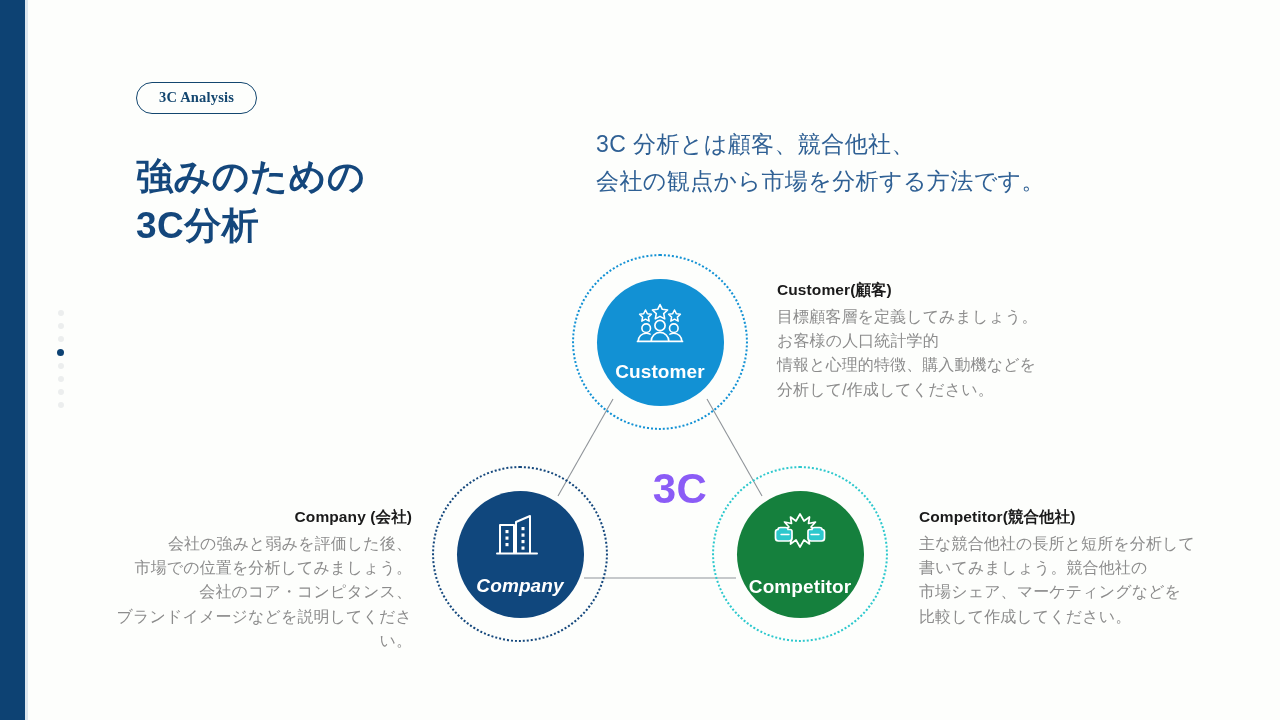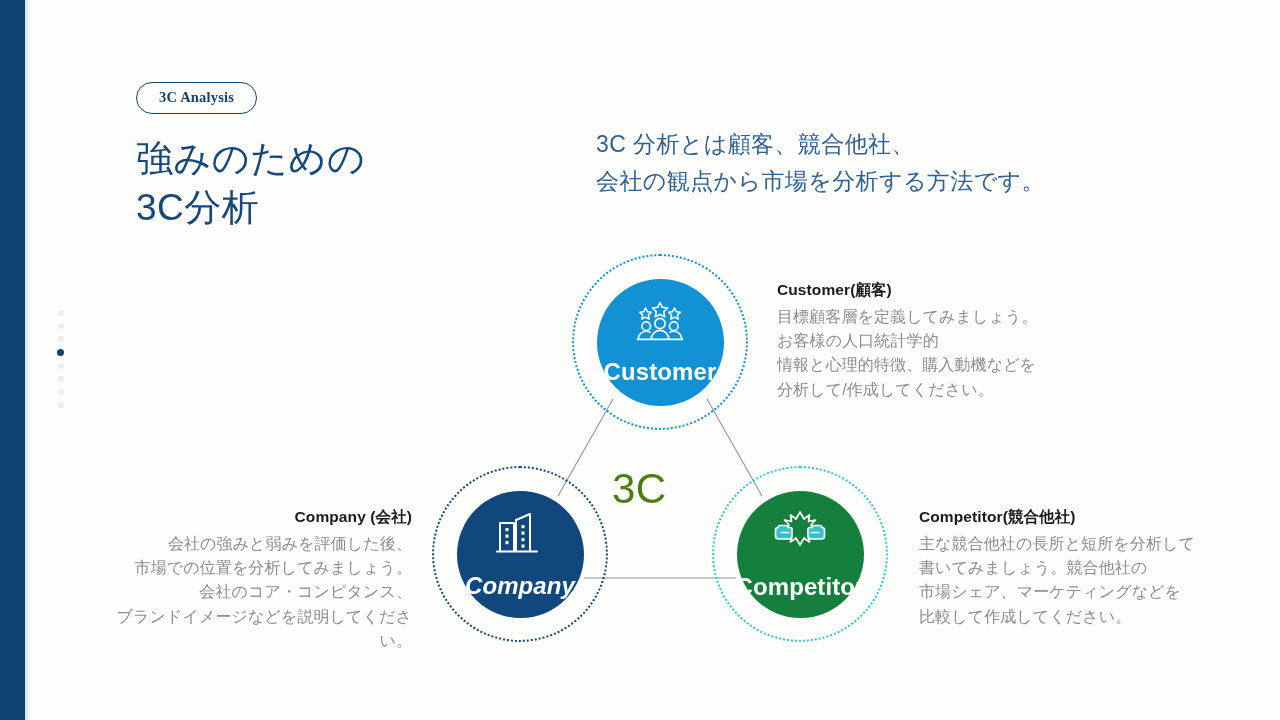--- a/index.html
+++ b/index.html
@@ -59,24 +59,24 @@
     font-size: 14.5px;
     font-weight: bold;
     letter-spacing: 0.2px;
     line-height: 1;
     background: transparent;
     font-family: Liberation Serif, serif;
   }
 
   #page-title {
     position: absolute;
-    left: 136px; top: 110px;
+    left: 136px; top: 128px;
     color: #14477c;
     font-size: 37px;
-    font-weight: normal;
+    font-weight: bold;
     line-height: 1.32;
     letter-spacing: 0.5px;
     white-space: pre-line;
   }
 
   #intro-text {
     position: absolute;
     left: 596px; top: 126px;
     color: #2f6094;
     font-size: 23px;
@@ -114,43 +114,44 @@
     flex-direction: column;
     align-items: center;
     justify-content: center;
     color: #ffffff;
   }
   .node-icon {
     display: block;
     margin-bottom: 2px;
   }
   .node-label {
-    font-size: 24px;
+    font-size: 19px;
     font-weight: bold;
     letter-spacing: 0.1px;
     line-height: 1;
     margin-top: 13px;
   }
 
   #node-customer { left: 172px; top: 14px; border-color: #1291d4; }
   #node-customer .node-inner { background: #1291d4; }
 
   #node-company { left: 32px; top: 226px; border-color: #14477c; font-style: italic; }
   #node-company .node-inner { background: #10477d; }
 
   #node-competitor { left: 312px; top: 226px; border-color: #2cc8cd; }
   #node-competitor .node-inner { background: #15803d; }
 
   #center-label {
     position: absolute;
     left: 212px; top: 228px;
     width: 136px;
-    color: #4d7c0f;
+    text-align: center;
+    color: #8b5cf6;
     font-size: 42px;
-    font-weight: normal;
+    font-weight: bold;
     letter-spacing: 0.5px;
     line-height: 1;
   }
 
   
   .desc-title {
     color: #1a1a1a;
     font-size: 15.5px;
     font-weight: bold;
     margin: 0 0 5px 0;

